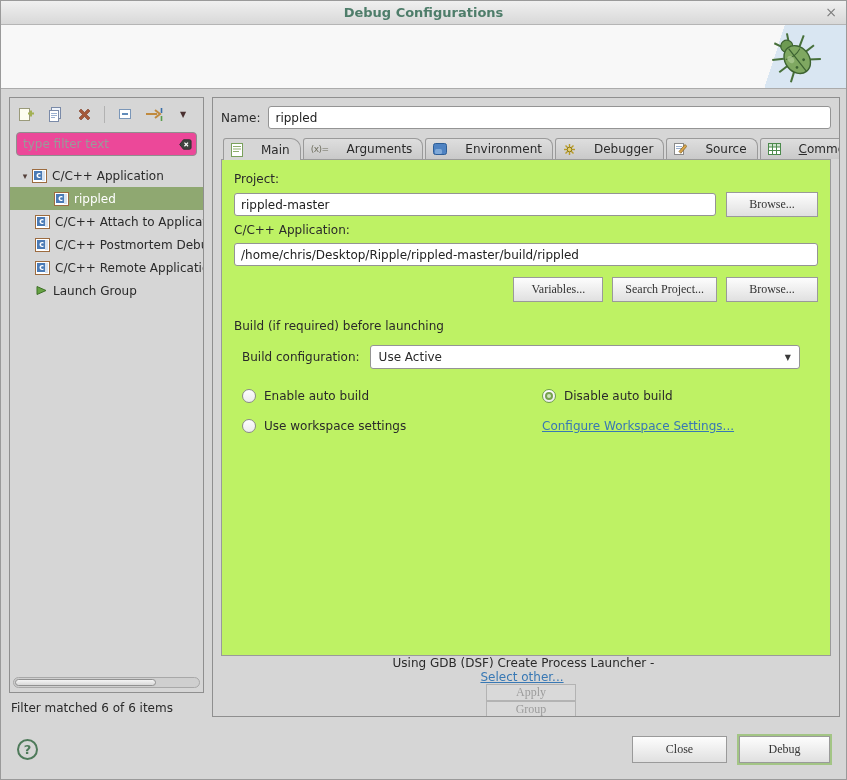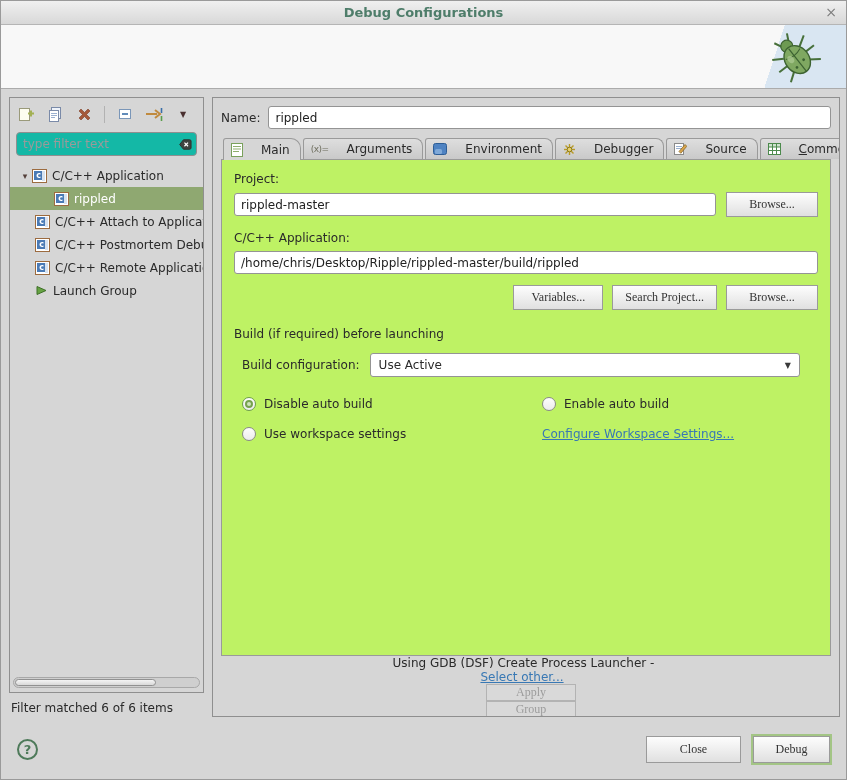--- a/index.html
+++ b/index.html
@@ -22,21 +22,21 @@
   .main { height:628px; display:flex; padding:8px 6px 0 8px; }
   .panel { border:1px solid #8f8f8f; background:#d6d6d6; }
 
   
   .left-col { width:195px; margin-right:8px; display:flex; flex-direction:column; }
   .left-panel { height:596px; display:flex; flex-direction:column; overflow:hidden; }
   .toolbar { height:32px; display:flex; align-items:center; padding:0 7px; gap:11px; }
   .tool-btn { display:inline-flex; align-items:center; justify-content:center; width:18px; height:18px; }
   .tool-sep { width:1px; height:17px; background:#b2b2b2; }
   .tool-caret { font-size:8px; color:#4a3030; }
-  .filter-box { margin:2px 6px 6px 6px; height:24px; background:#14b8a6; border:1px solid #8f8f8f; border-radius:4px; display:flex; align-items:center; padding:0 4px 0 6px;gap:27px; }
+  .filter-box { margin:2px 6px 6px 6px; height:24px; background:#ec4899; border:1px solid #8f8f8f; border-radius:4px; display:flex; align-items:center; padding:0 4px 0 6px;gap:27px; }
   .filter-input { flex:1; border:none; outline:none; font-family:inherit; font-size:12px; color:#333; background:transparent; min-width:0; }
   .filter-input::placeholder { color:#9a9a9a; }
   .tree { flex:1; overflow:hidden; padding-top:2px; }
   .tree-row { height:23px; display:flex; align-items:center; white-space:nowrap; overflow:hidden; font-size:12px; }
   .tree-row .expander { width:14px; font-size:9px; color:#55403a; text-align:center; flex:0 0 auto; }
   .tree-row.selected { background:#8fa871; color:#ffffff; }
   .tree-label { margin-left:5px; overflow:hidden; }
   .c-icon { position:relative; width:15px; height:14px; background:#ffffff; border:1px solid #9c6b3f; flex:0 0 auto; display:inline-block; }
   .c-box { position:absolute; left:1px; top:1px; width:9px; height:9px; background:#4a7ab5; color:#fff; font-size:8px; line-height:9px; text-align:center; font-weight:bold; }
   .c-strip { position:absolute; right:1px; bottom:1px; width:3px; height:10px; background:#d7e2f0; }
@@ -90,21 +90,21 @@
   .launcher-text { margin-right:5px; }
   .launcher-row .link { margin-right:8px; }
   .launcher-row .spacer { flex:1; }
   .launcher-row .btn { min-width:90px; margin-left:10px; }
 
   
   .footer { height:64px; display:flex; align-items:center; padding:0 16px; }
   .help-circle { width:21px; height:21px; border:2px solid #4e7a5a; border-radius:50%; color:#4e7a5a; font-weight:bold; font-size:13px; display:flex; align-items:center; justify-content:center; }
   .footer .spacer { flex:1; }
   .btn.close-btn { width:95px; height:27px; }
-  .btn.debug-btn { width:77px; height:27px; margin-left:12px; box-shadow:0 0 0 2px #a3c585; }
+  .btn.debug-btn { width:91px; height:27px; margin-left:12px; box-shadow:0 0 0 2px #a3c585; }
 </style>
 </head>
 <body>
 
 <div class="window">
 
   <div class="titlebar">
     <span class="titlebar-title">Debug Configurations</span>
     <span class="titlebar-close">×</span>
   </div>
@@ -312,50 +312,50 @@
       </div>
 
       <div class="tab-content">
 
         <div class="field-label">Project:</div>
         <div class="row">
           <input class="text-input flex1" type="text" value="rippled-master" style="">
           <button class="btn browse-btn">Browse...</button>
         </div>
 
-        <div class="field-label" style="margin-top:14px;">C/C++ Application:</div>
+        <div class="field-label" style="margin-top:6px;">C/C++ Application:</div>
         <input class="text-input" style="width: 100%;" type="text" value="/home/chris/Desktop/Ripple/rippled-master/build/rippled">
 
         <div class="row btn-row">
           <button class="btn">Variables...</button>
           <button class="btn">Search Project...</button>
           <button class="btn" style="min-width:92px;">Browse...</button>
         </div>
 
         <div class="section-label">Build (if required) before launching</div>
 
         <div class="row build-config-row">
           <span>Build configuration:</span>
           <div class="combo">
             <span class="combo-value">Use Active</span>
             <span class="combo-arrow">▼</span>
           </div>
         </div>
 
         <div class="radio-grid">
+          <label class="radio-row">
+            <span class="radio"></span>
+            <span>Enable auto build</span>
+          </label>
           <label class="radio-row">
             <span class="radio checked"></span>
             <span>Disable auto build</span>
           </label>
           <label class="radio-row">
             <span class="radio"></span>
-            <span>Enable auto build</span>
-          </label>
-          <label class="radio-row">
-            <span class="radio"></span>
             <span>Use workspace settings</span>
           </label>
           <a class="link" href="#">Configure Workspace Settings...</a>
         </div>
 
       </div>
 
       <div class="launcher-row">
         <span class="launcher-text">Using GDB (DSF) Create Process Launcher -</span>
         <a class="link" href="#">Select other...</a>

